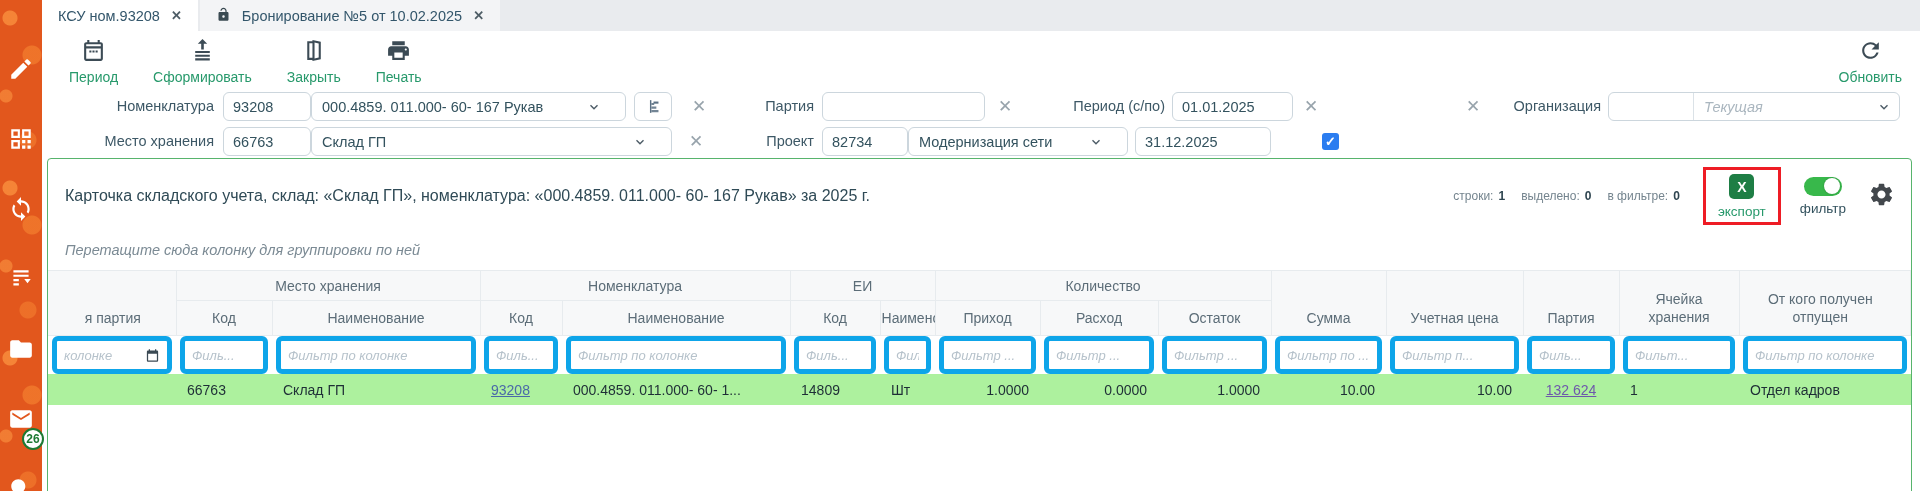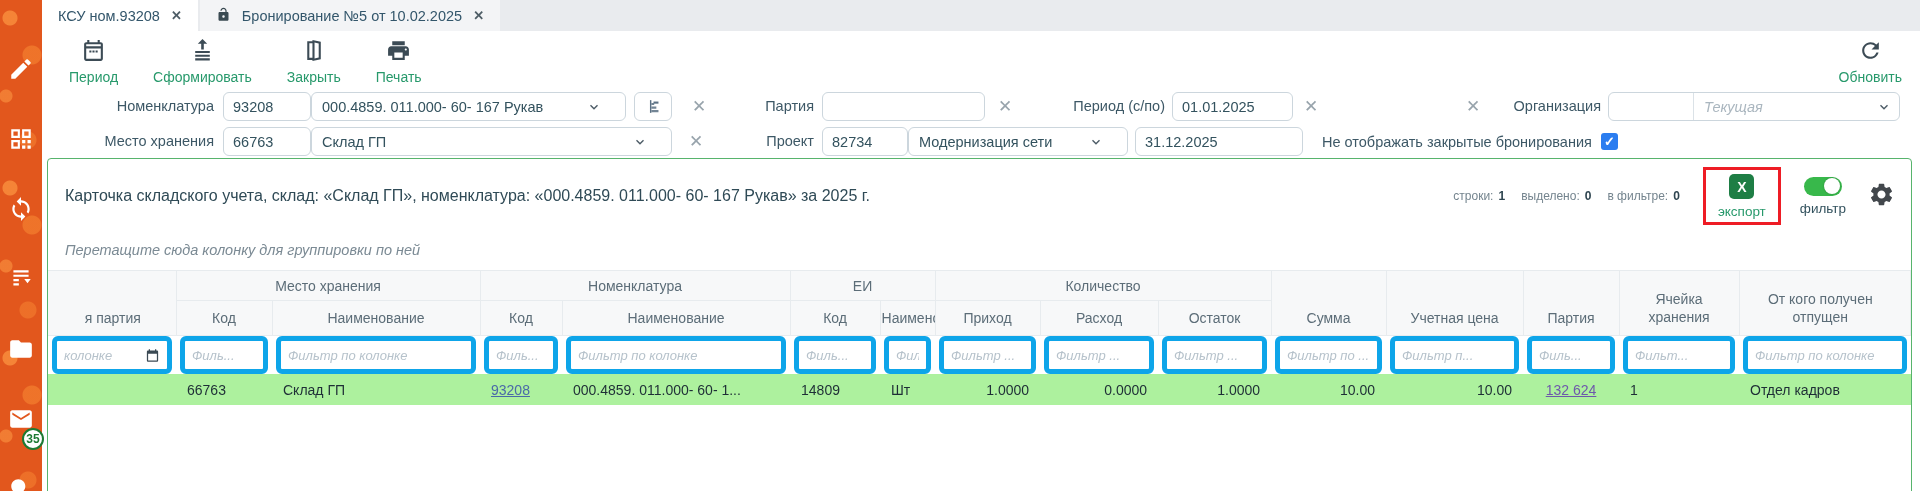--- a/index.html
+++ b/index.html
@@ -113,21 +113,21 @@
             <path d="M5 4h14v2H5V4zm0 4h14v2H5V8zm0 4h5v2H5v-2zm0 4h5v2H5v-2zm10-4h6l-3 4-3-4z"></path>
             <path d="M14 16h6v2h-6z" opacity="0"></path>
           </svg></span>
       <span><svg viewBox="0 0 24 24">
             <path d="M20 6h-8l-2-2H4c-1.1 0-2 .9-2 2v12c0 1.1.9 2 2 2h16c1.1 0 2-.9 2-2V8c0-1.1-.9-2-2-2z"></path>
           </svg></span>
       <span class="mail-wrap">
         <svg viewBox="0 0 24 24">
             <path d="M20 4H4c-1.1 0-2 .9-2 2v12c0 1.1.9 2 2 2h16c1.1 0 2-.9 2-2V6c0-1.1-.9-2-2-2zm0 4-8 5-8-5V6l8 5 8-5v2z"></path>
           </svg>
-        <span class="badge">35</span>
+        <span class="badge">26</span>
       </span>
       <span><svg viewBox="0 0 24 24">
             <path d="M15.5 14h-.79l-.28-.27C15.41 12.59 16 11.11 16 9.5 16 5.91 13.09 3 9.5 3S3 5.91 3 9.5 5.91 16 9.5 16c1.61 0 3.09-.59 4.23-1.57l.27.28v.79l5 4.99L20.49 19l-4.99-5z"></path>
           </svg></span>
     </div>
   </aside>
 
   <div class="main">
 
     <div class="tabbar">
@@ -226,23 +226,22 @@
       </div>
       <span class="fx" style="left:643px;top:39px;">✕</span>
       <span class="flabel" style="left:668px;top:39px;width:104px;">Проект</span>
       <input class="finput" style="left: 780px; top: 39px; width: 86px;" value="82734">
       <div class="fsel" style="left:866px;top:39px;width:220px;">
         <span>Модернизация сети</span>
         <svg viewBox="0 0 24 24">
             <path d="M6 9l6 6 6-6"></path>
           </svg>
       </div>
-      <input class="finput" style="left: 1093px; top: 39px; width: 168px;" value="31.12.2025">
+      <input class="finput" style="left: 1093px; top: 39px; width: 136px;" value="31.12.2025">
       <div class="hidecl" style="left:1280px;top:39px;">
-        <span class="hlabel">Не отображать закрытые бронирования</span>
         <span class="cb">✓</span>
       </div>
     </div>
 
     <div class="panel">
       <div class="phead">
         <div class="ptitle">Карточка складского учета, склад: «Склад ГП», номенклатура: «000.4859. 011.000- 60- 167 Рукав» за 2025 г.</div>
         <span class="stat"><span>строки:</span><b>1</b></span>
         <span class="stat"><span>выделено:</span><b>0</b></span>
         <span class="stat"><span>в фильтре:</span><b>0</b></span>

